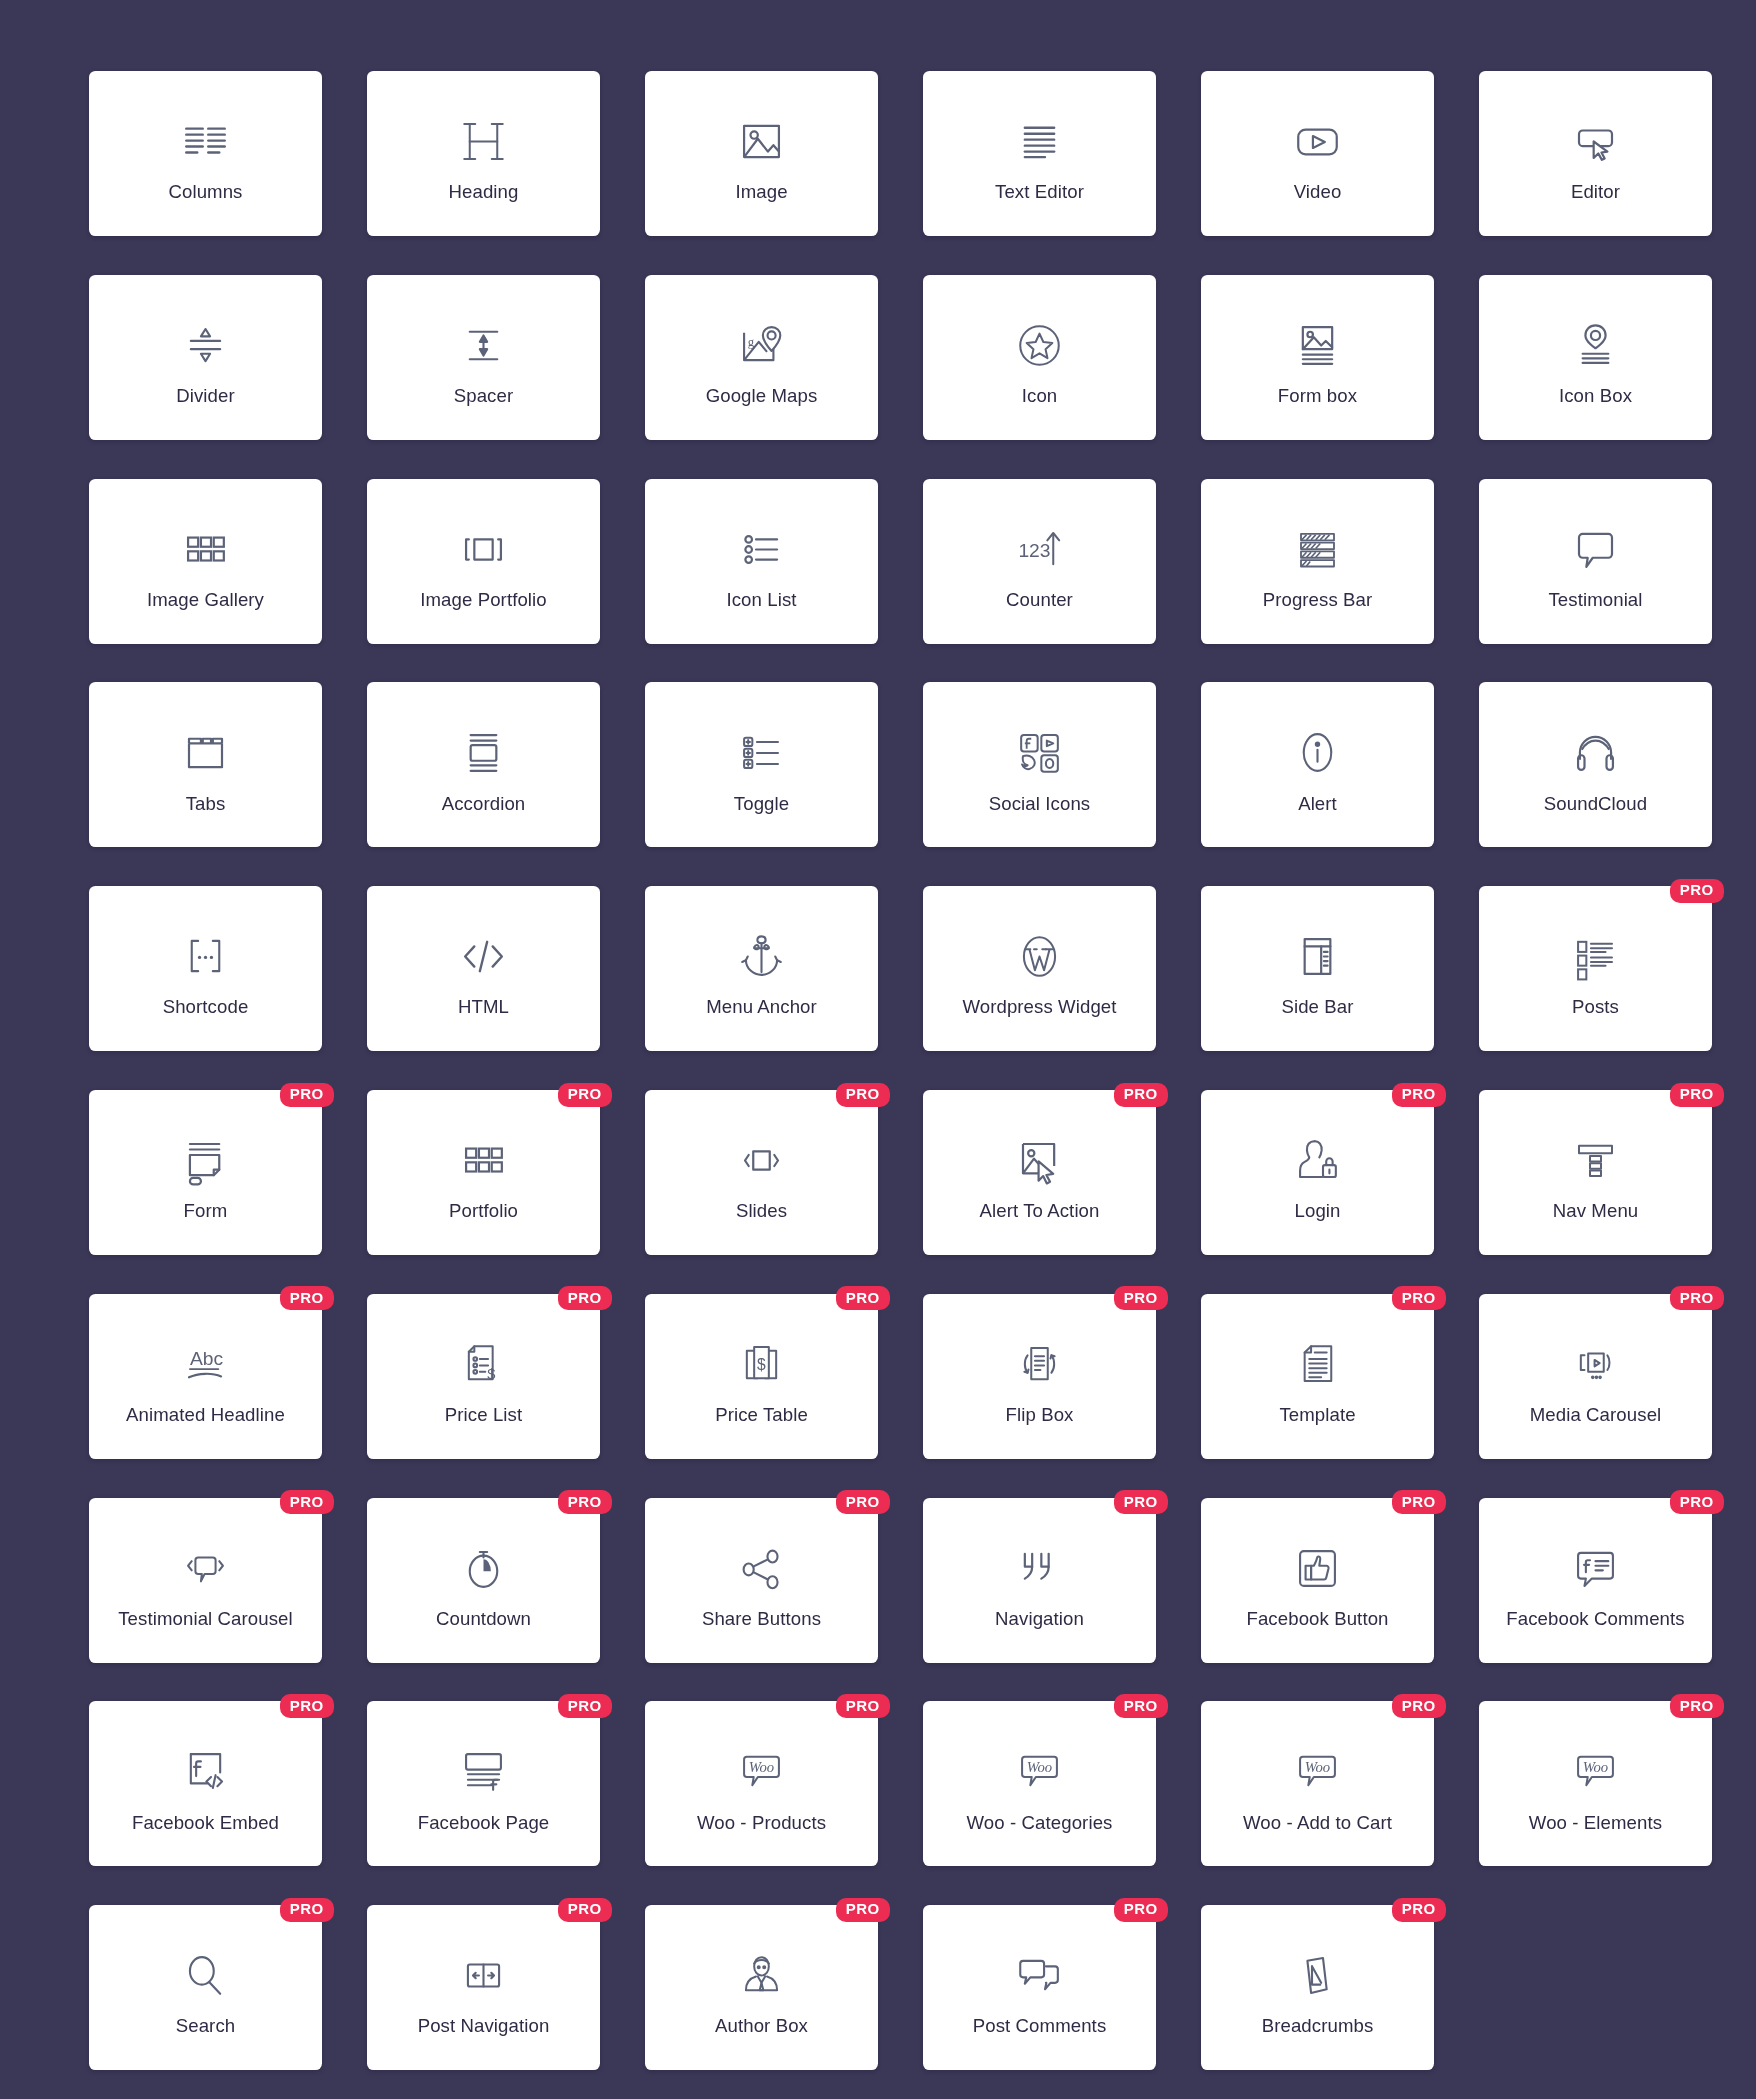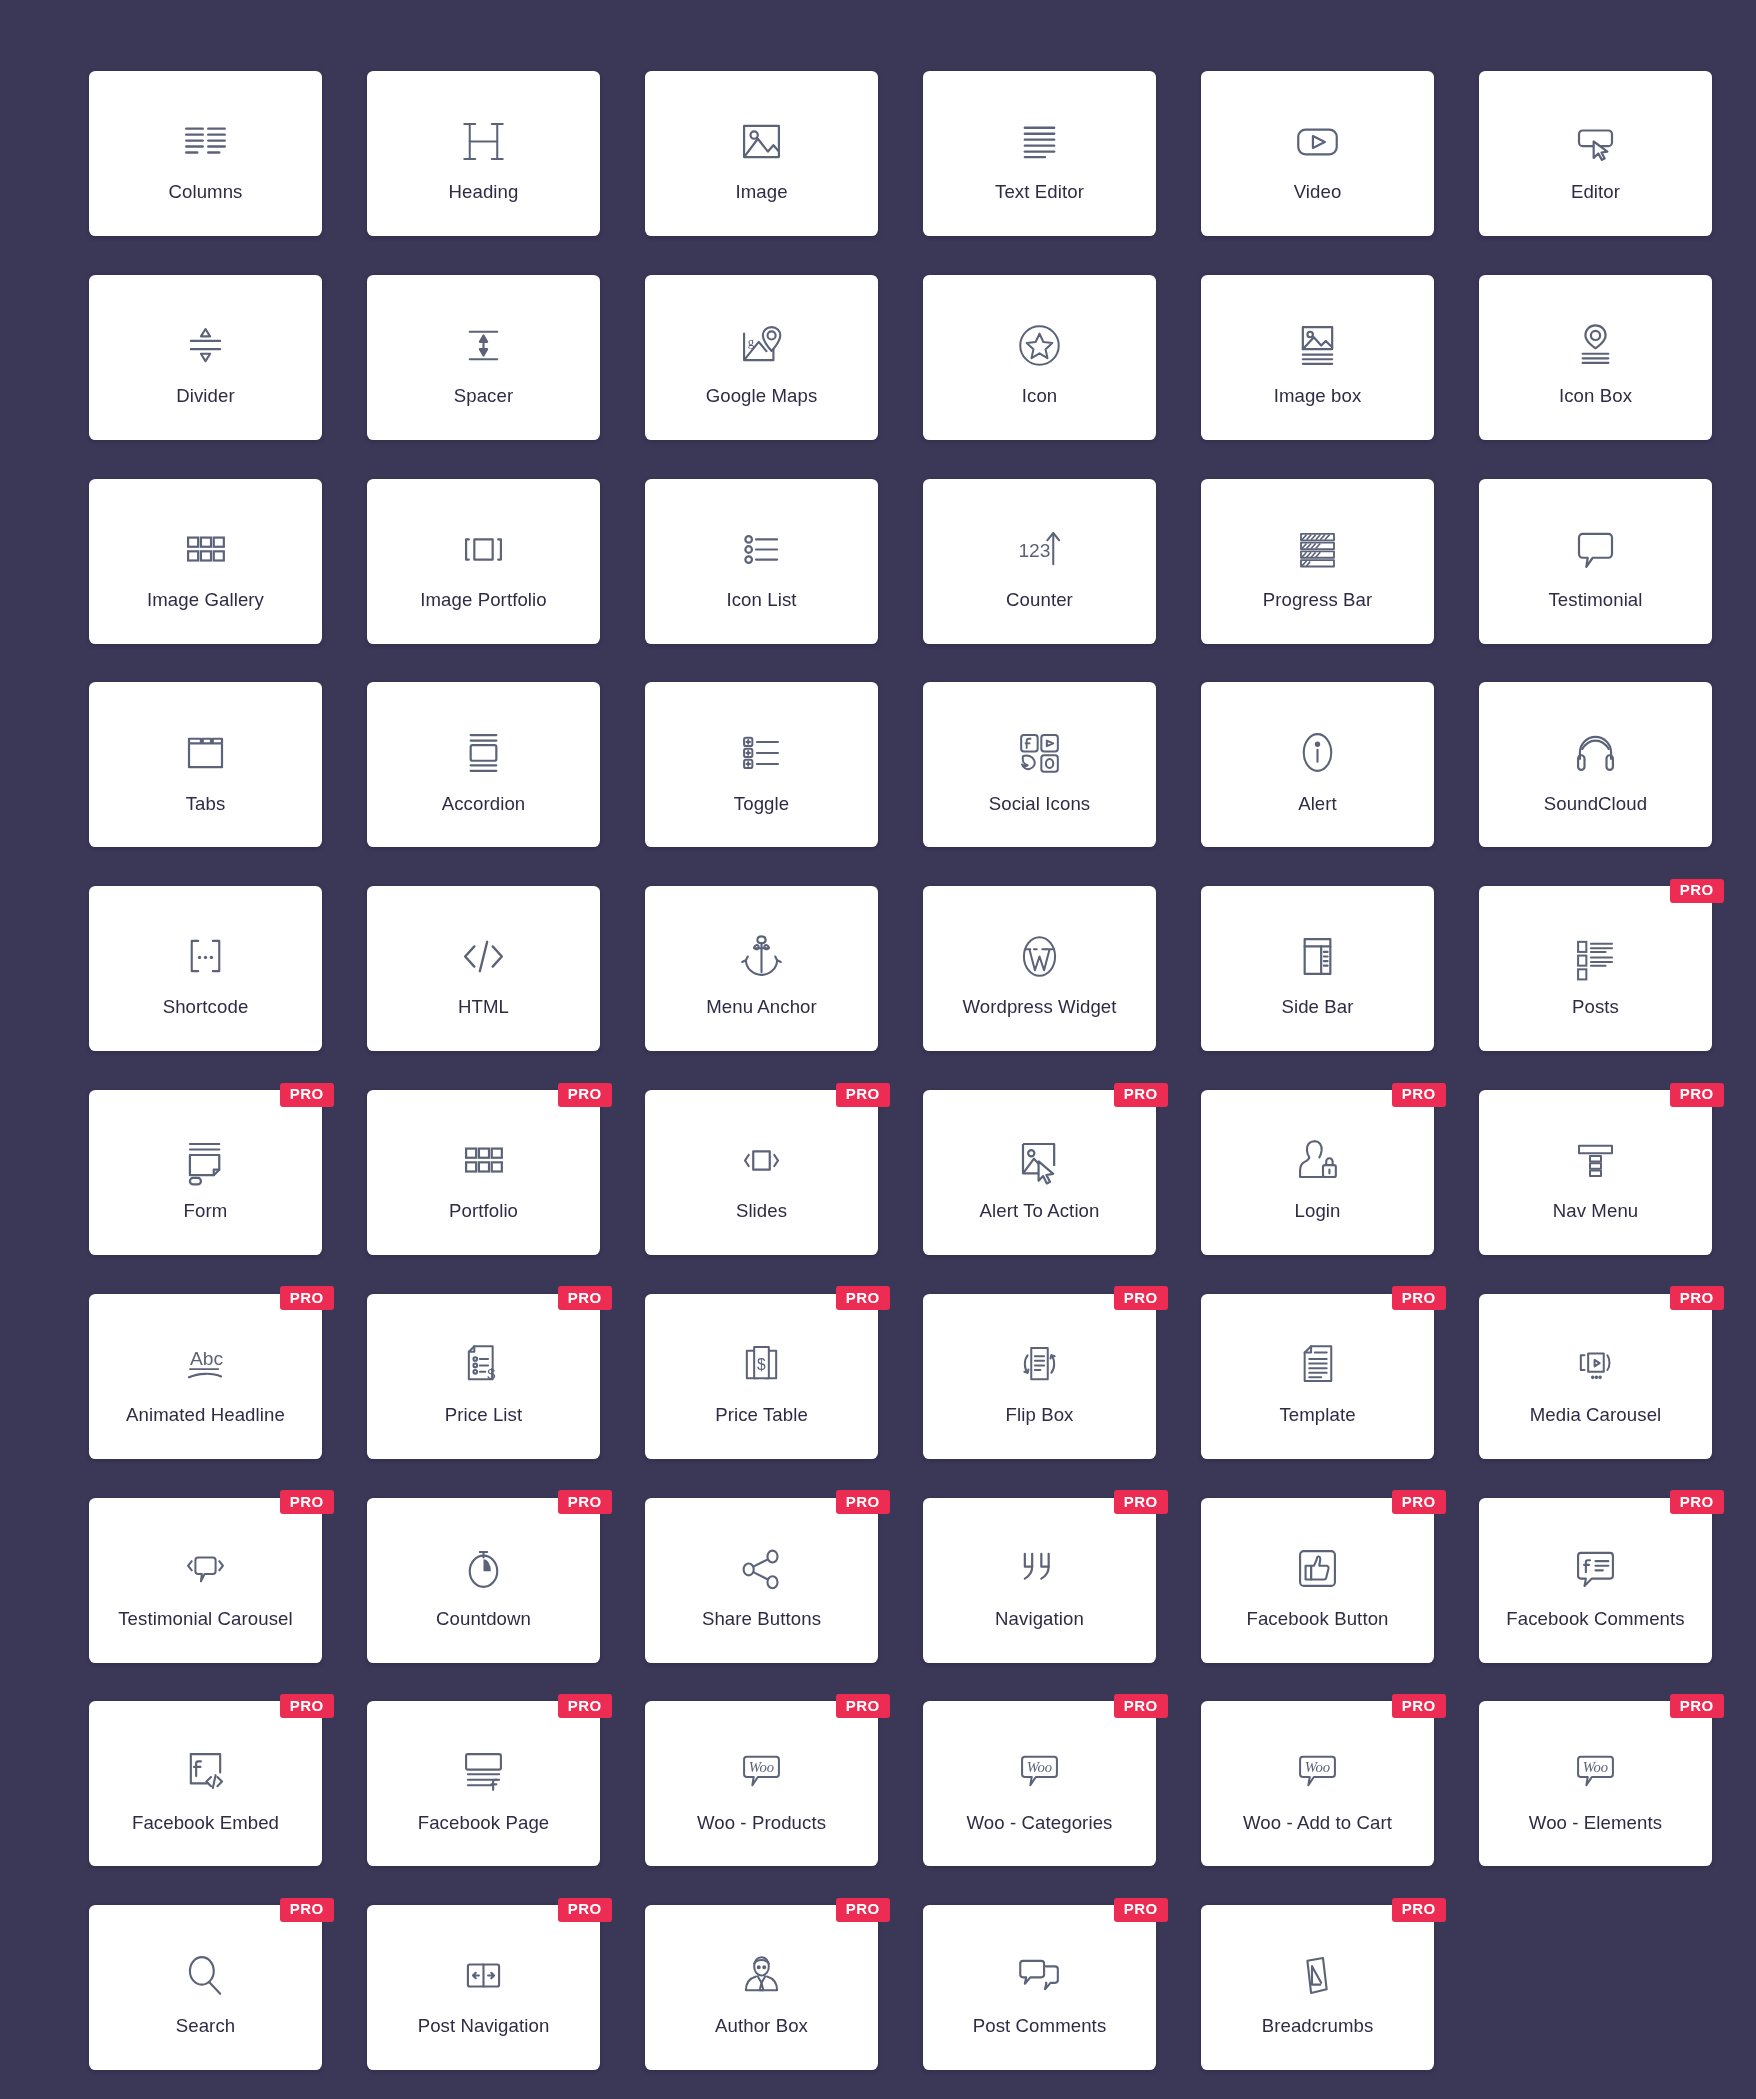--- a/index.html
+++ b/index.html
@@ -60,21 +60,21 @@
   }
   .pro {
     position: absolute;
     top: -7.3px;
     right: -11.8px;
     background: #EC2C52;
     color: #ffffff;
     font-size: 15px;
     font-weight: 700;
     letter-spacing: 0.5px;
-    border-radius: 3px;
+    border-radius: 10px;
     padding: 3.6px 10px 4.5px 10px;
     line-height: 1.05;
     z-index: 4;
   }
 </style>
 </head>
 <body>
 
 <div id="panel">
   <div id="grid">
@@ -223,21 +223,21 @@
           <div class="icon">
             <svg width="55" height="55" viewBox="0 0 60 60" fill="none" stroke="#5C6378" stroke-width="2.4" stroke-linejoin="round" stroke-linecap="round">
     <rect x="14" y="10" width="32" height="24"></rect>
     <circle cx="22" cy="18" r="3"></circle>
     <path d="M14 34 L26 21 L34 30 L39 25 L46 32"></path>
     <line x1="14" y1="40" x2="46" y2="40"></line>
               <line x1="14" y1="45" x2="46" y2="45"></line>
     <line x1="14" y1="50" x2="46" y2="50"></line>
   </svg>
           </div>
-          <div class="label">Image box</div>
+          <div class="label">Form box</div>
         </div>
       </div>
       <div class="cell">
         <div class="card">
           <div class="icon">
             <svg width="55" height="55" viewBox="0 0 60 60" fill="none" stroke="#5C6378" stroke-width="2.4" stroke-linejoin="round" stroke-linecap="round">
     <path d="M30 8 C23.5 8 19 13 19 19 C19 26 30 33 30 33 C30 33 41 26 41 19 C41 13 36.5 8 30 8 Z"></path>
     <circle cx="30" cy="19" r="5"></circle>
     <line x1="16" y1="39" x2="44" y2="39"></line>
               <line x1="16" y1="44" x2="44" y2="44"></line>

